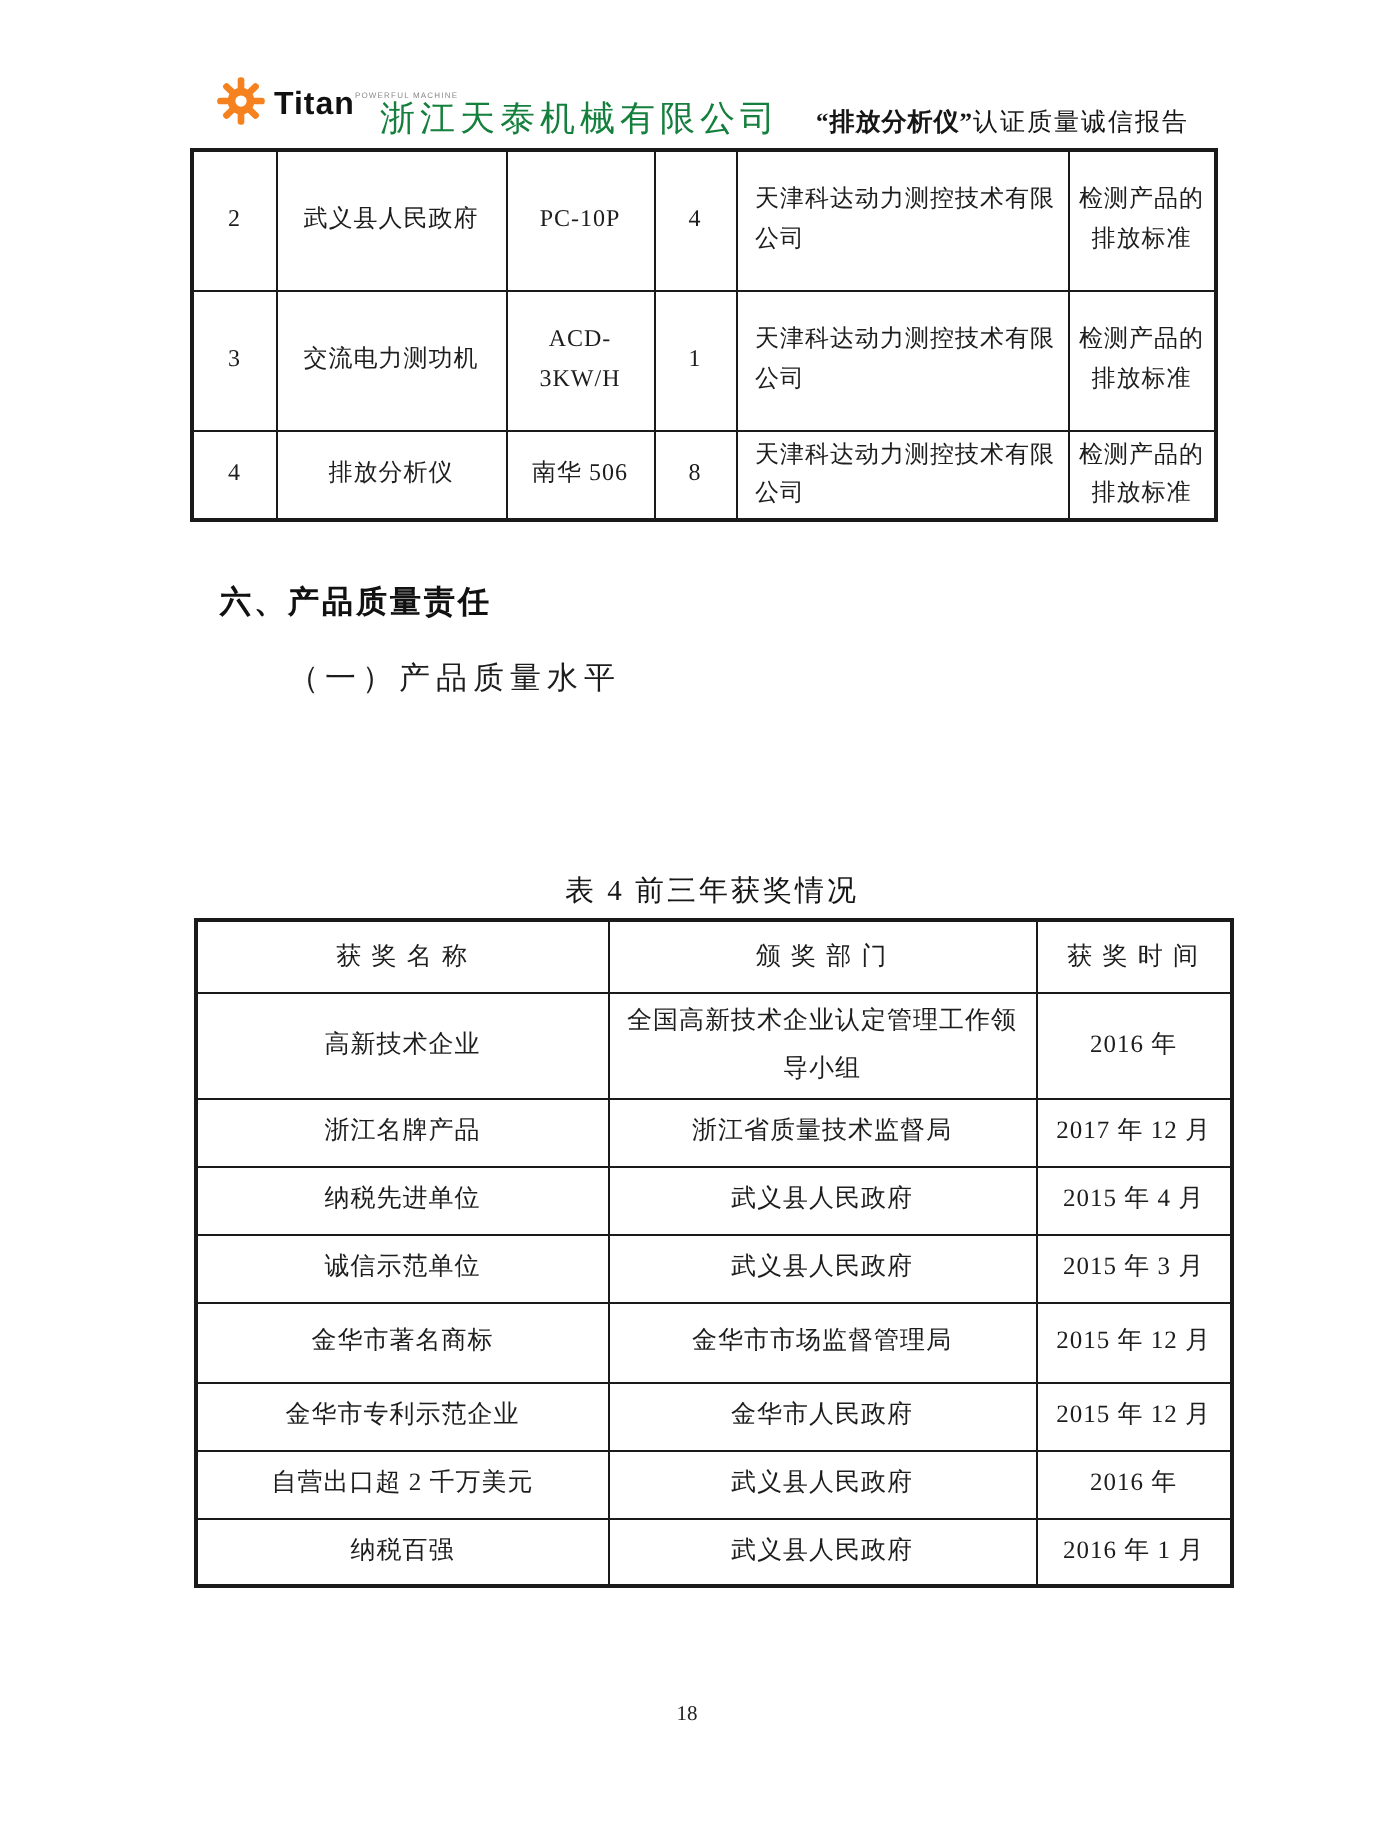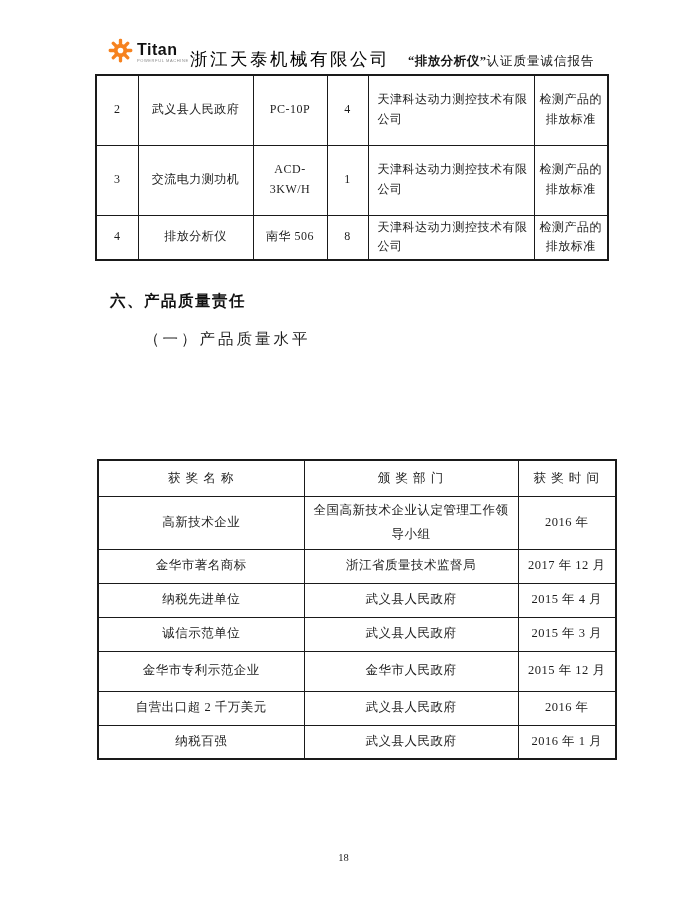--- a/index.html
+++ b/index.html
@@ -12,33 +12,33 @@
     margin: 0 auto;
     background: #ffffff;
     overflow: hidden;
   }
 
   
   .header-logo {
     position: absolute; left: 108px; top: 38px;
     display: flex; align-items: center; gap: 4px;
   }
-  .logo-text-block { display: flex; flex-direction: column; line-height: 1; }
+  .logo-text-block { display: flex; flex-direction: row; line-height: 1; }
   .logo-wordmark {
     font-family: "Liberation Sans", "DejaVu Sans", sans-serif;
     font-weight: 700; font-size: 16px; color: #111; letter-spacing: 0.5px;
   }
   .logo-tagline {
     font-family: "Liberation Sans", "DejaVu Sans", sans-serif;
     font-size: 4px; color: #8a8a8a; letter-spacing: 0.6px; margin-top: 1px;
     text-transform: uppercase;
   }
   .company-name {
     position: absolute; left: 190px; top: 47px;
-    font-size: 17.5px; letter-spacing: 2.5px; color: #000000;
+    font-size: 17.5px; letter-spacing: 2.5px; color: #15803d;
   }
   .report-title {
     position: absolute; left: 408px; top: 53px;
     font-size: 12.5px; letter-spacing: 1px; color: #161616; white-space: nowrap;
   }
   .report-title .brand-quoted { font-weight: 700; letter-spacing: 0.5px; }
 
   
   table { border-collapse: collapse; table-layout: fixed; }
   td, th {
@@ -164,53 +164,59 @@
           <td class="cell-qty">8</td>
           <td class="cell-supplier">天津科达动力测控技术有限公司</td>
           <td class="cell-purpose">检测产品的排放标准</td>
         </tr>
       </tbody>
   </table>
 
   <div class="section-heading">六、产品质量责任</div>
   <div class="section-subheading">（一）产品质量水平</div>
 
+  <div class="awards-caption">表 4 前三年获奖情况</div>
   <table class="awards-table outer-border">
     <colgroup>
       <col style="width:206px">
         <col style="width:214px">
         <col style="width:98px">
     </colgroup>
     <thead>
       <tr>
         <th>获 奖 名 称</th>
         <th>颁 奖 部 门</th>
         <th>获 奖 时 间</th>
       </tr>
     </thead>
     <tbody>
         <tr>
           <td>高新技术企业</td>
           <td>全国高新技术企业认定管理工作领导小组</td>
           <td>2016 年</td>
         </tr>
         <tr>
-          <td>金华市著名商标</td>
+          <td>浙江名牌产品</td>
           <td>浙江省质量技术监督局</td>
           <td>2017 年 12 月</td>
         </tr>
         <tr>
           <td>纳税先进单位</td>
           <td>武义县人民政府</td>
           <td>2015 年 4 月</td>
         </tr>
         <tr>
           <td>诚信示范单位</td>
           <td>武义县人民政府</td>
           <td>2015 年 3 月</td>
+        </tr>
+        <tr>
+          <td>金华市著名商标</td>
+          <td>金华市市场监督管理局</td>
+          <td>2015 年 12 月</td>
         </tr>
         <tr>
           <td>金华市专利示范企业</td>
           <td>金华市人民政府</td>
           <td>2015 年 12 月</td>
         </tr>
         <tr>
           <td>自营出口超 2 千万美元</td>
           <td>武义县人民政府</td>
           <td>2016 年</td>

